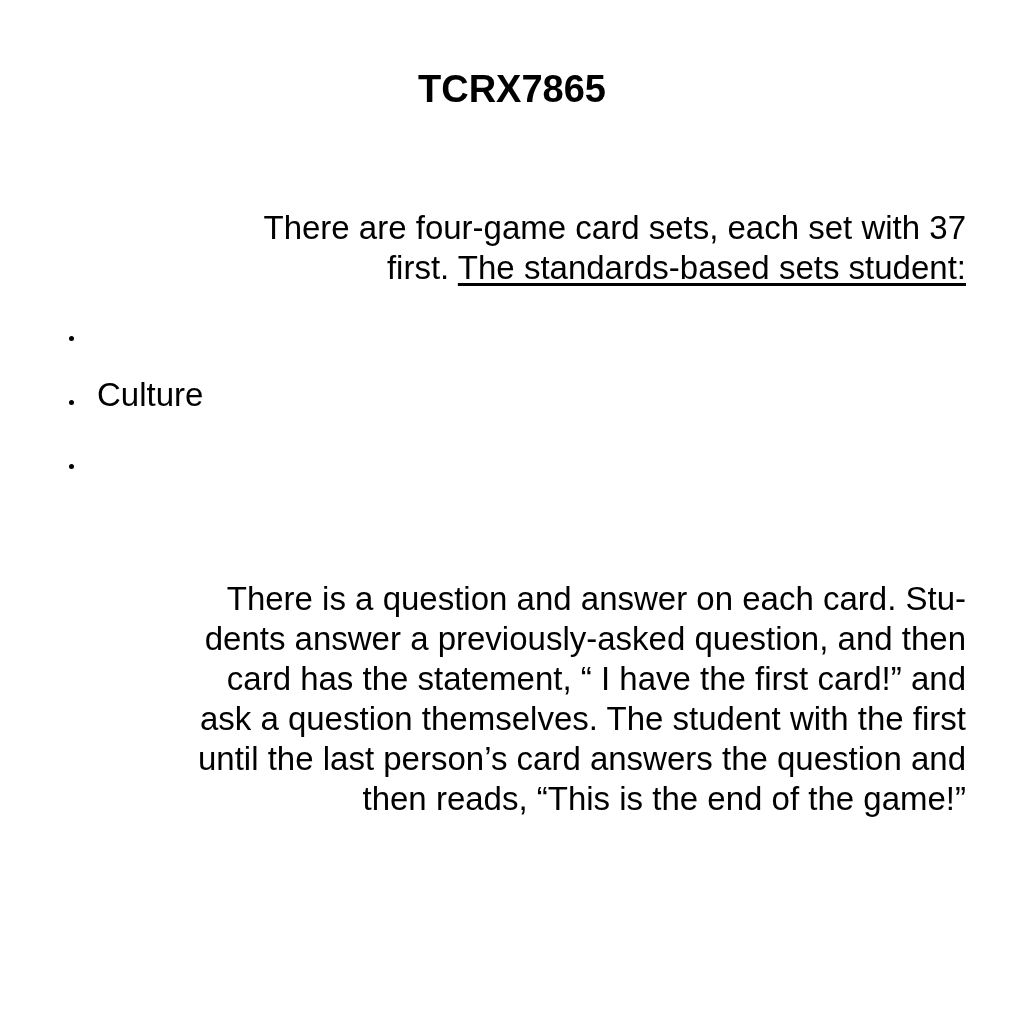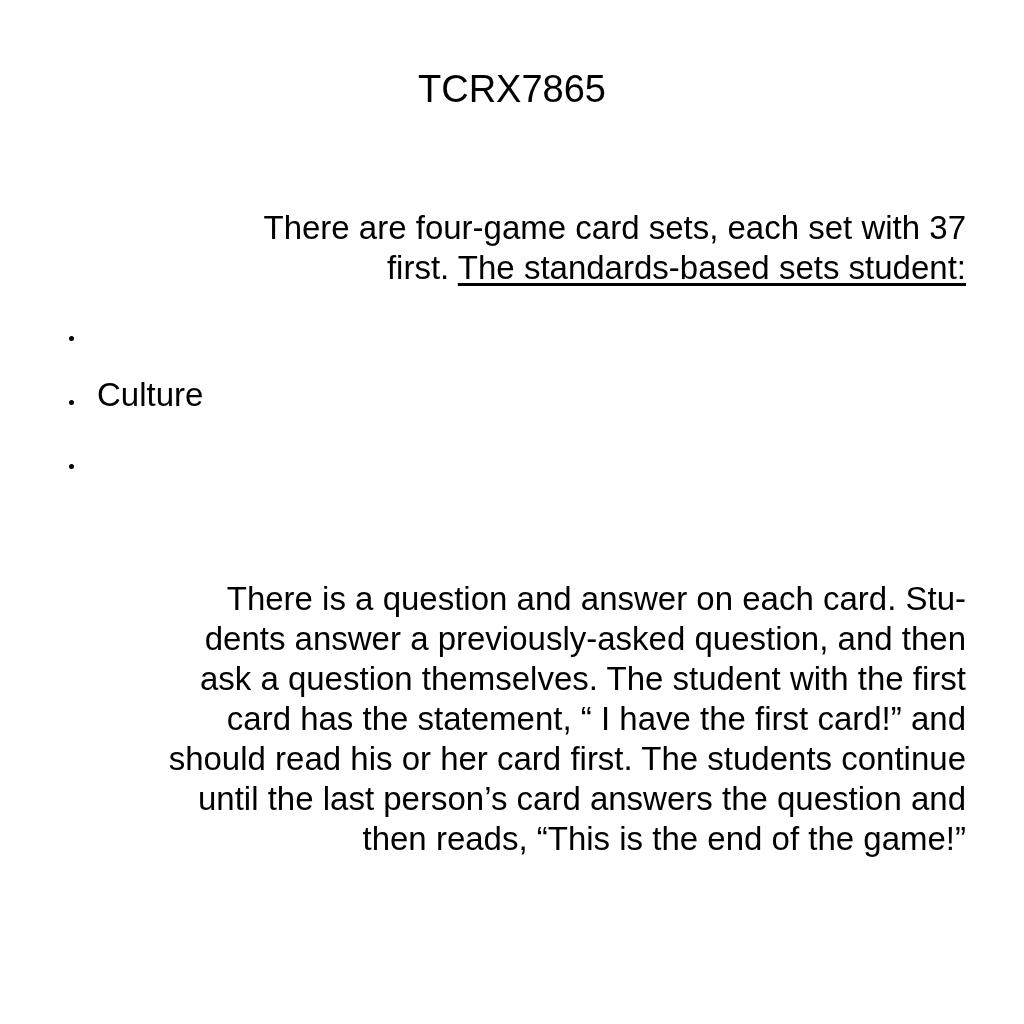--- a/index.html
+++ b/index.html
@@ -2,21 +2,21 @@
 <html><head>
   <meta charset="utf-8">
   <style>
     html, body { margin: 0; padding: 0; background: #ffffff; }
     body {
       width: 1024px; height: 1024px; position: relative; overflow: hidden;
       font-family: "Liberation Sans", sans-serif; color: #000000;
     }
     .title {
       position: absolute; top: 66px; left: 0; width: 1024px;
-      text-align: center; font-weight: normal; font-size: 38px; line-height: 46px;
+      text-align: center; font-weight: bold; font-size: 38px; line-height: 46px;
     }
     .intro {
       position: absolute; left: 66px; top: 208px; width: 900px;
       font-size: 33px; line-height: 40px;
     }
     .intro .ul { text-decoration: underline; text-underline-offset: 4px; }
     .bullets {
       position: absolute; left: 66px; top: 310px; width: 600px;
       margin: 0; padding: 0; list-style: none;
     }
@@ -53,18 +53,17 @@
     <span>Culture</span>
   </li>
   <li>
     <span class="dot"></span>
   </li>
 </ul>
 
 <div class="body-para">
   <span class="line">There is a question and answer on each card. Stu-</span>
   <span class="line">dents answer a previously-asked question, and then</span>
+  <span class="line">card has the statement, “ I have the first card!” and</span>
   <span class="line">ask a question themselves. The student with the first</span>
-  <span class="line">card has the statement, “ I have the first card!” and</span>
-  <span class="line">should read his or her card first. The students continue</span>
   <span class="line">until the last person’s card answers the question and</span>
   <span class="line">then reads, “This is the end of the game!”</span>
 </div>
 
 </body></html>

